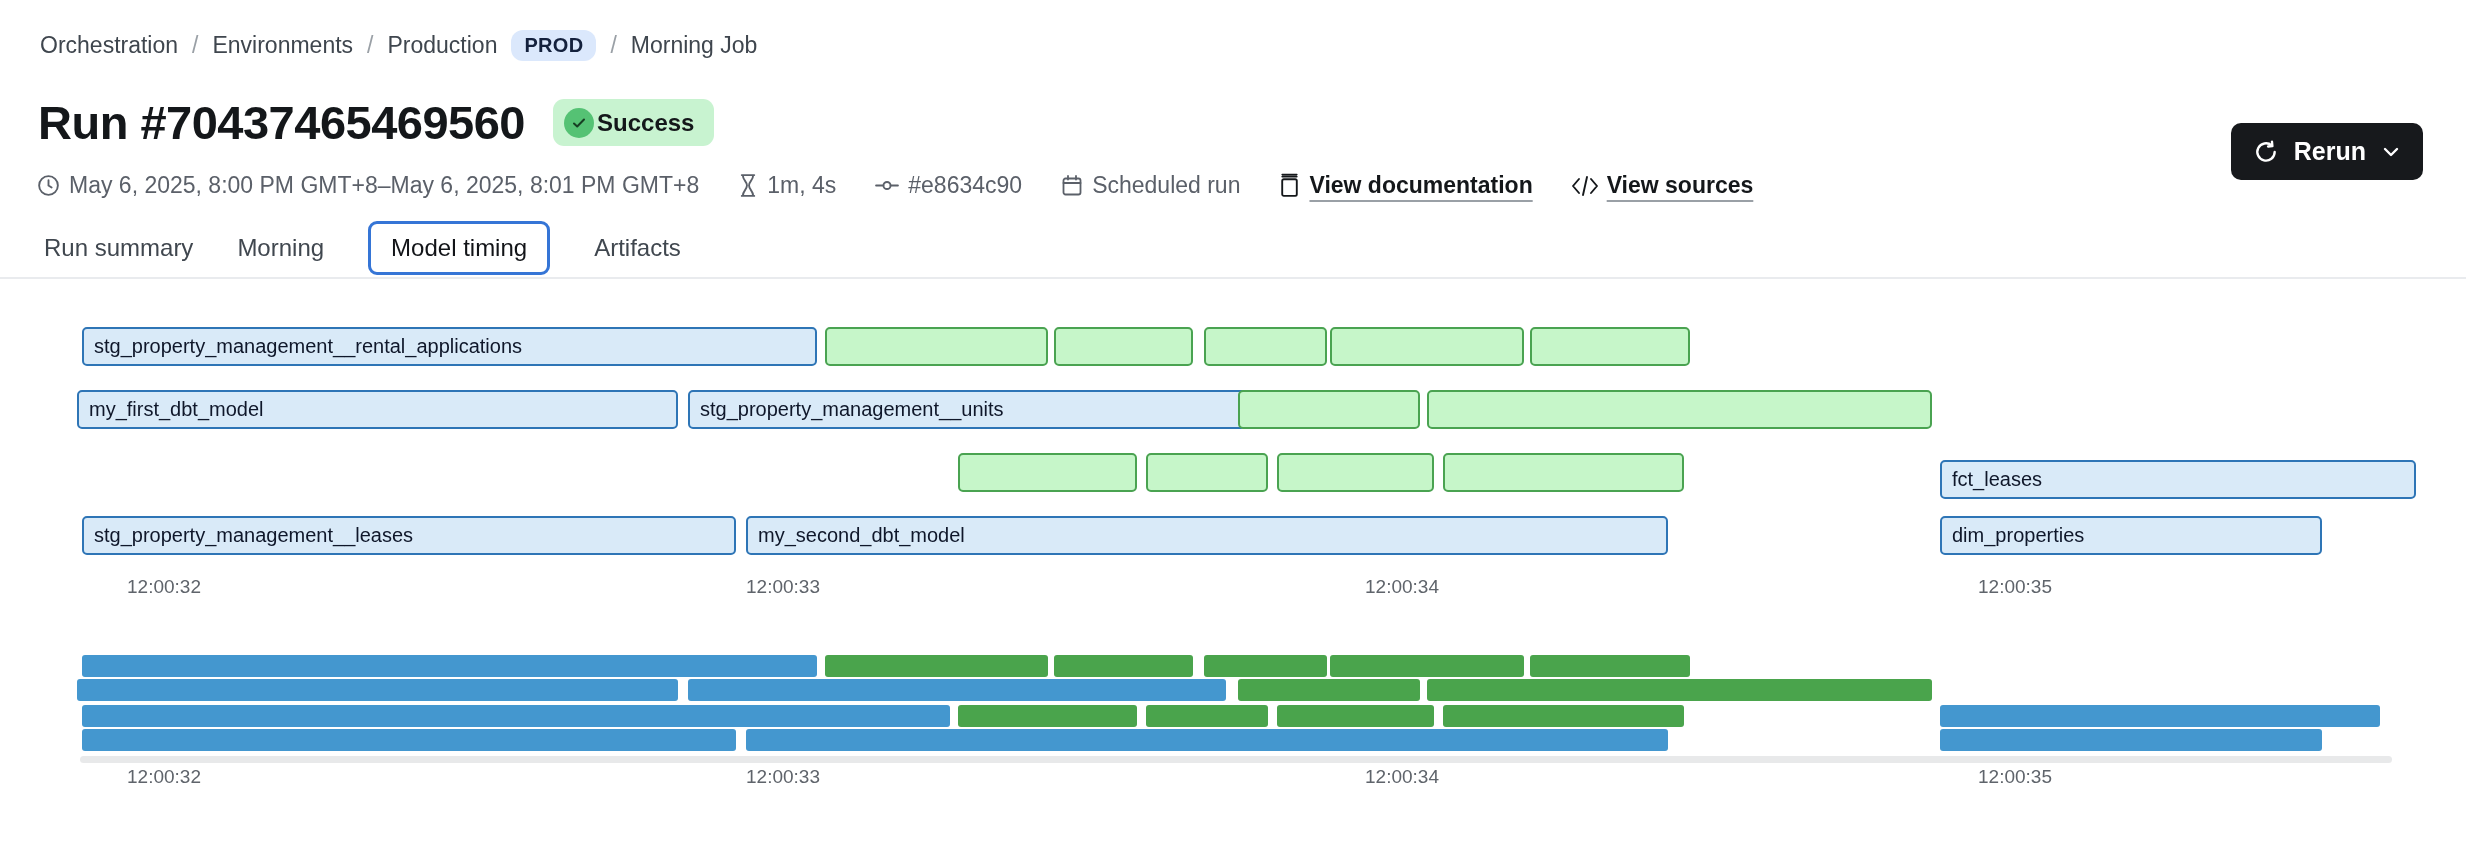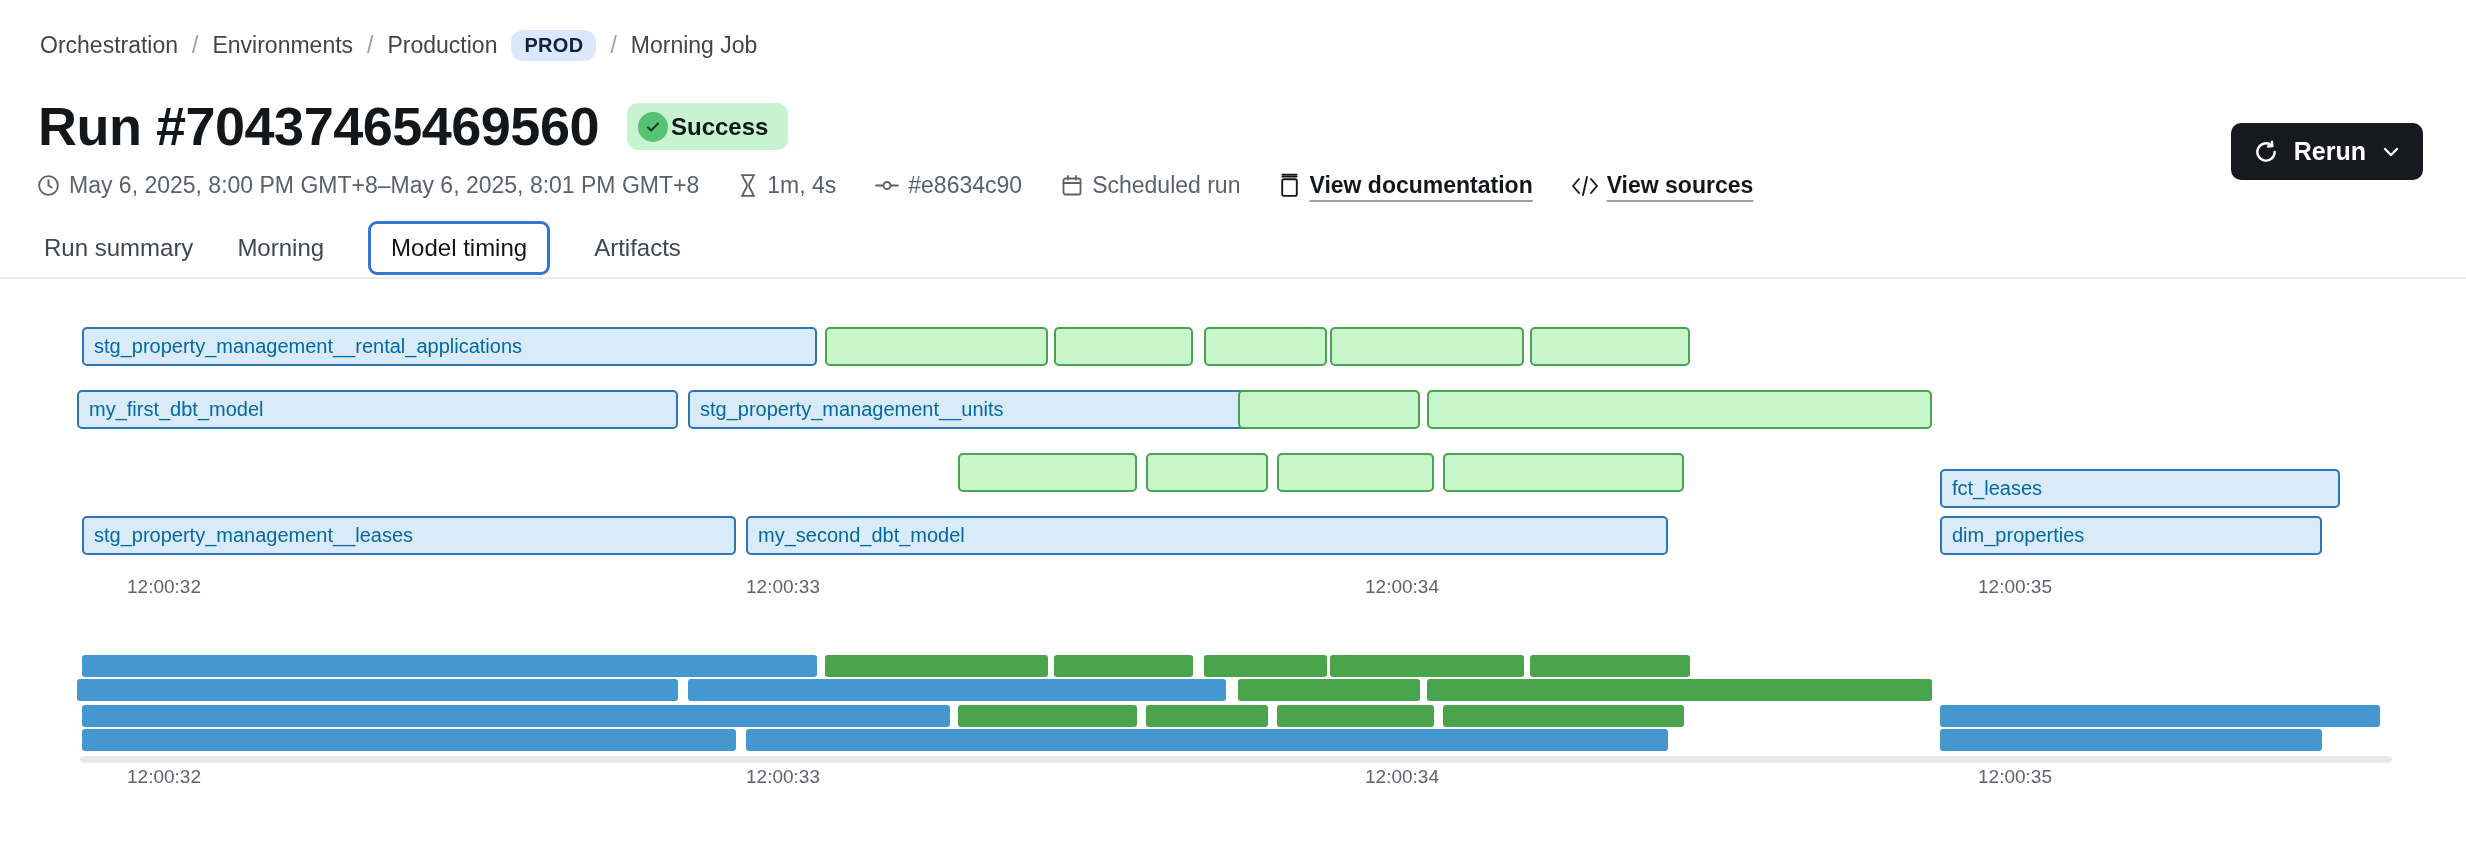--- a/index.html
+++ b/index.html
@@ -9,21 +9,21 @@
   
   .breadcrumb{position:absolute;top:30px;left:40px;display:flex;align-items:center;gap:14px;
               font-size:23px;color:#3f464e;}
   .crumb{cursor:pointer;}
   .crumb-sep{color:#9aa0a6;}
   .prod-badge{background:var(--prod-bg);color:#14213d;font-weight:700;font-size:20px;
               padding:4px 13px;border-radius:12px;letter-spacing:.3px;}
 
   
   .title-row{position:absolute;top:95px;left:38px;display:flex;align-items:center;gap:28px;}
-  .run-title{font-size:54px;font-weight:600;color:#14171a;letter-spacing:-.5px;}
+  .run-title{font-size:47px;font-weight:600;color:#14171a;letter-spacing:-.5px;}
   .status-badge{display:inline-flex;align-items:center;gap:3px;background:var(--success-bg);
                 border-radius:11px;padding:9px 20px 8px 11px;}
   .status-circle{width:30px;height:30px;border-radius:50%;background:var(--success-circle);
                  display:flex;align-items:center;justify-content:center;}
   .status-circle svg{width:16px;height:16px;}
   .status-label{font-size:24px;font-weight:600;color:#14171a;}
 
   
   .rerun-btn{position:absolute;top:123px;right:43px;height:57px;display:flex;align-items:center;
              gap:15px;background:var(--rerun-bg);color:#fff;border:none;border-radius:10px;
@@ -41,21 +41,21 @@
   
   .tabs{position:absolute;top:218px;left:44px;display:flex;align-items:center;gap:44px;height:60px;}
   .tab{font-size:24px;color:#40474f;cursor:pointer;padding:10px 0;}
   .tab.active{border:3px solid var(--tab-active-border);border-radius:9px;padding:10px 20px;
               color:#121418;background:#fff;}
   .tabs-divider{position:absolute;top:277px;left:0;width:2466px;height:2px;background:#e9ebee;}
 
   
   .gantt{position:absolute;top:327px;left:0;width:2466px;height:290px;}
   .bar{position:absolute;height:39px;box-sizing:border-box;border-radius:5px;border:2px solid;
-       display:flex;align-items:center;padding-left:10px;font-size:20px;color:#0369a1;
+       display:flex;align-items:center;padding-left:10px;font-size:20px;color:#0f172a;
        white-space:nowrap;overflow:hidden;cursor:pointer;}
   .bar.blue{background:var(--bar-blue-fill);border-color:var(--bar-blue-border);}
   .bar.green{background:var(--bar-green-fill);border-color:var(--bar-green-border);}
 
   .axis{position:absolute;left:0;width:2466px;height:26px;}
   .gantt-axis{top:576px;}
   .tick{position:absolute;transform:translateX(-50%);font-size:19px;color:#5f646b;top:0;}
 
   
   .minimap{position:absolute;top:655px;left:0;width:2466px;height:100px;}
@@ -164,21 +164,21 @@
       <div class="bar green" style="left: 1330px; top: 0px; width: 194px;"></div>
       <div class="bar green" style="left: 1530px; top: 0px; width: 160px;"></div>
       <div class="bar blue" style="left: 77px; top: 63px; width: 601px;">my_first_dbt_model</div>
       <div class="bar blue" style="left: 688px; top: 63px; width: 558px;">stg_property_management__units</div>
       <div class="bar green" style="left: 1238px; top: 63px; width: 182px;"></div>
       <div class="bar green" style="left: 1427px; top: 63px; width: 505px;"></div>
       <div class="bar green" style="left: 958px; top: 126px; width: 179px;"></div>
       <div class="bar green" style="left: 1146px; top: 126px; width: 122px;"></div>
       <div class="bar green" style="left: 1277px; top: 126px; width: 157px;"></div>
       <div class="bar green" style="left: 1443px; top: 126px; width: 241px;"></div>
-      <div class="bar blue" style="left: 1940px; top: 142px; width: 400px;">fct_leases</div>
+      <div class="bar blue" style="left: 1940px; top: 133px; width: 476px;">fct_leases</div>
       <div class="bar blue" style="left: 82px; top: 189px; width: 654px;">stg_property_management__leases</div>
       <div class="bar blue" style="left: 1940px; top: 189px; width: 382px;">dim_properties</div>
       <div class="bar blue" style="left: 746px; top: 189px; width: 922px;">my_second_dbt_model</div>
     </div>
   <div class="axis gantt-axis" id="gantt-axis">
       <span class="tick" style="left: 164px;">12:00:32</span>
       <span class="tick" style="left: 783px;">12:00:33</span>
       <span class="tick" style="left: 1402px;">12:00:34</span>
       <span class="tick" style="left: 2015px;">12:00:35</span>
     </div>

